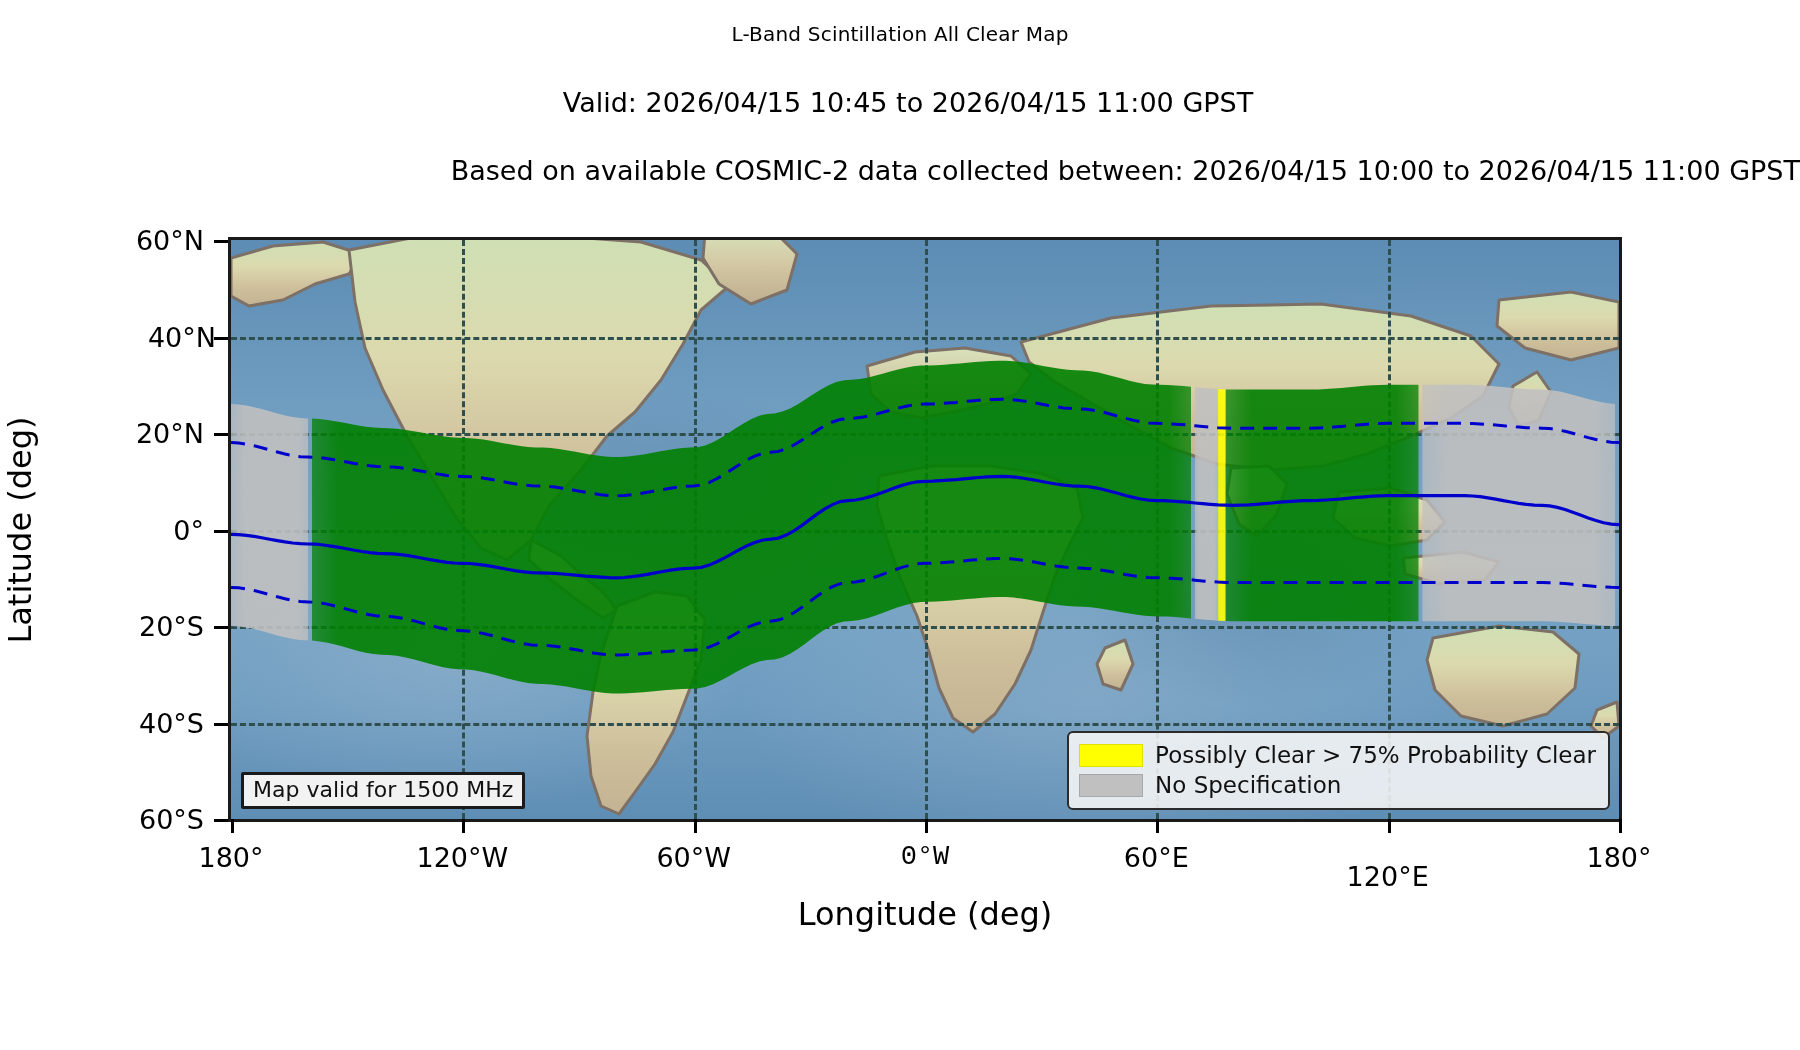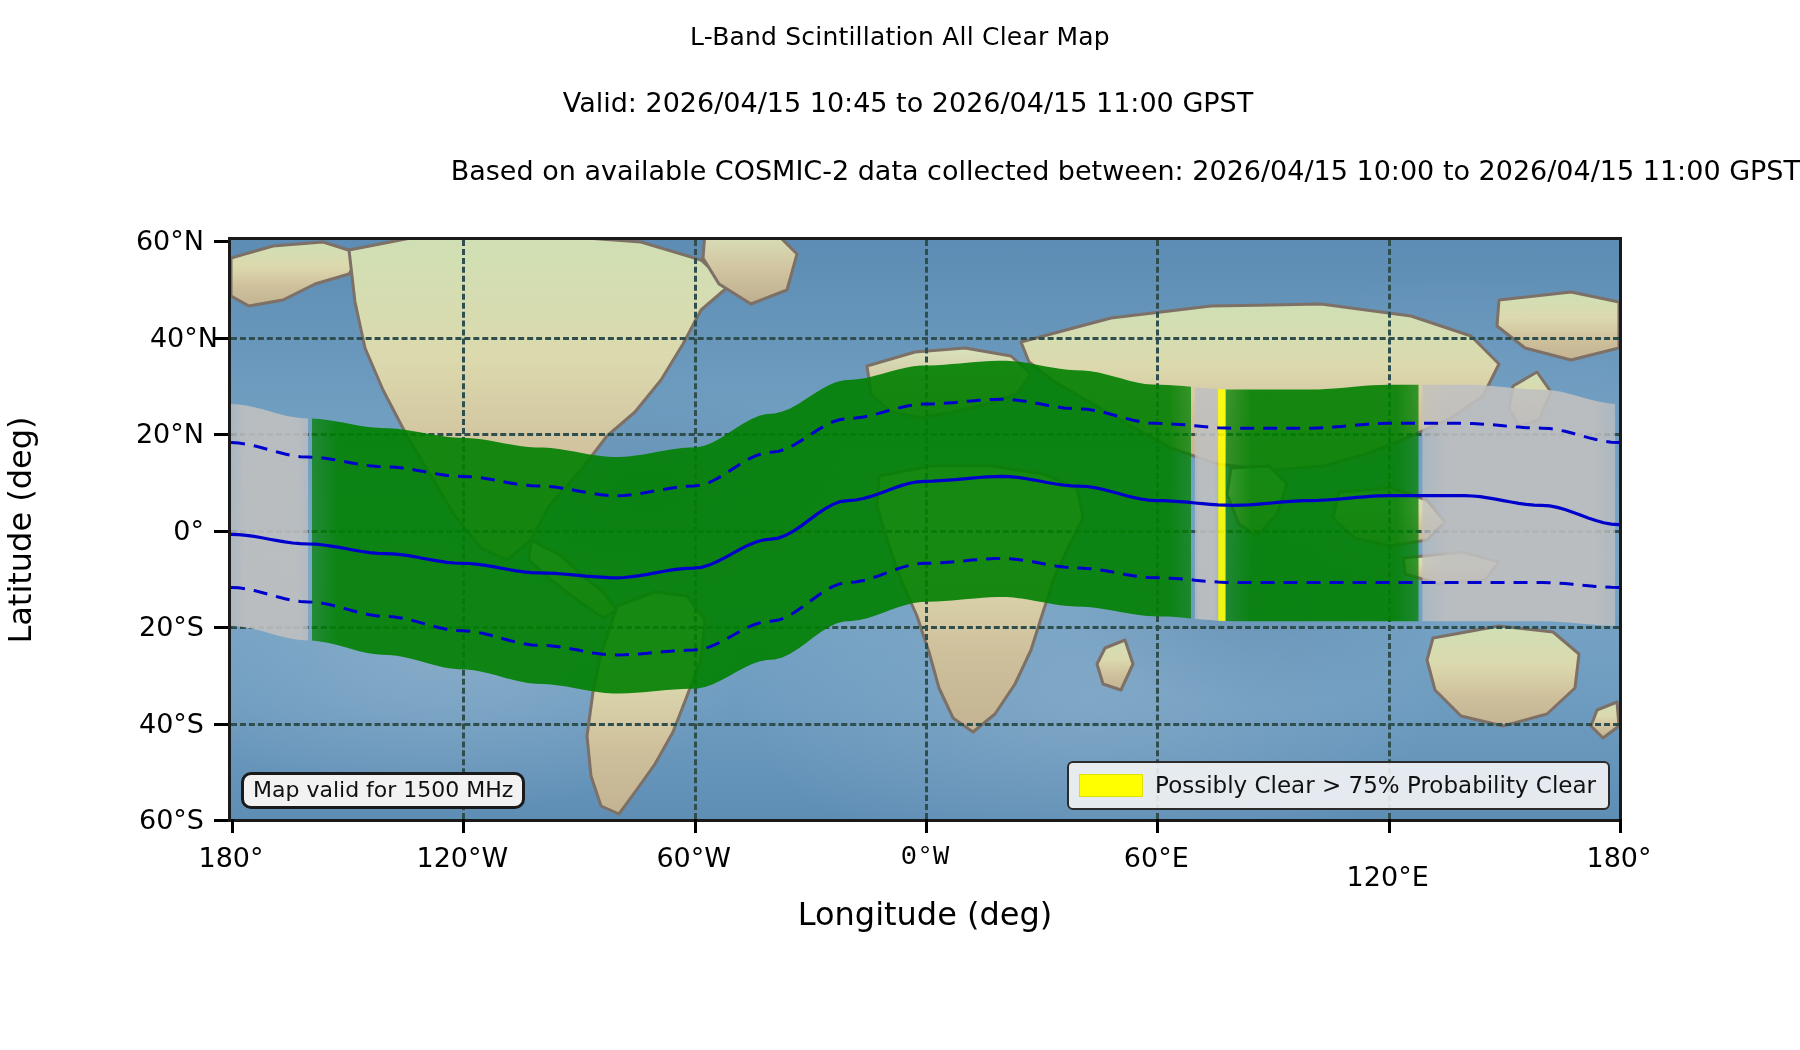--- a/index.html
+++ b/index.html
@@ -7,21 +7,21 @@
     background: #ffffff;
     width: 1800px; height: 1050px;
     overflow: hidden;
     font-family: "DejaVu Sans", sans-serif;
   }
   #root { position: relative; width: 1800px; height: 1050px; background:#fff; }
 
   
   .title-1 {
     position:absolute; left:0; top:22px; width:1800px; text-align:center;
-    font-size:25px; color:#000; letter-spacing:0.2px;
+    font-size:20px; color:#000; letter-spacing:0.2px;
   }
   .title-2 {
     position:absolute; left:0; top:87px; width:1800px; text-align:center;
     font-size:27px; color:#000;padding-left:8px;
   }
   .title-3 {
     position:absolute; left:0; top:155px; width:1800px; text-align:right;
     font-size:27px; color:#000;
   }
 
@@ -109,21 +109,21 @@
   .legend-row { display:flex; align-items:center; height:30px; }
   .legend-swatch {
     width:62px; height:21px; margin-right:12px; flex:none;
     border:1px solid rgba(0,0,0,0.12);
   }
   .legend-text { font-size:23px; color:#111; white-space:nowrap; }
 
   
   .annot {
     position:absolute; left:10px; bottom:10px;
-    background:#f2f2f2; border:3px solid #1a1a1a; border-radius:10px;
+    background:#f2f2f2; border:3px solid #1a1a1a; border-radius:2px;
     padding:2px 9px 4px 9px;
     font-size:22px; color:#111; white-space:nowrap;
   }
 </style>
 </head>
 <body>
 
 <div id="root">
 
   <div class="title-1">L-Band Scintillation All Clear Map</div>
@@ -284,28 +284,32 @@
         <path d="M 0.0 294.3 L 7.7 294.6 L 15.4 295.3 L 23.1 296.4 L 30.8 297.7 L 38.6 299.2 L 46.3 300.6 L 54.0 301.9 L 61.7 303.0 L 69.4 303.7 L 77.1 304.0 L 84.8 304.2 L 92.5 305.0 L 100.2 306.1 L 108.0 307.4 L 115.7 308.8 L 123.4 310.2 L 131.1 311.5 L 138.8 312.6 L 146.5 313.4 L 154.2 313.6 L 161.9 313.9 L 169.6 314.6 L 177.4 315.7 L 185.1 317.0 L 192.8 318.5 L 200.5 319.9 L 208.2 321.2 L 215.9 322.3 L 223.6 323.0 L 231.3 323.3 L 239.0 323.5 L 246.8 324.3 L 254.5 325.4 L 262.2 326.7 L 269.9 328.1 L 277.6 329.5 L 285.3 330.8 L 293.0 331.9 L 300.7 332.7 L 308.4 332.9 L 316.2 333.1 L 323.9 333.4 L 331.6 334.0 L 339.3 334.6 L 347.0 335.3 L 354.7 336.1 L 362.4 336.7 L 370.1 337.2 L 377.8 337.6 L 385.6 337.8 L 393.3 337.5 L 401.0 336.7 L 408.7 335.7 L 416.4 334.4 L 424.1 332.9 L 431.8 331.5 L 439.5 330.2 L 447.2 329.1 L 455.0 328.4 L 462.7 328.1 L 470.4 327.3 L 478.1 325.1 L 485.8 321.8 L 493.5 317.9 L 501.2 313.6 L 508.9 309.3 L 516.6 305.4 L 524.4 302.2 L 532.1 300.0 L 539.8 299.2 L 547.5 298.1 L 555.2 295.1 L 562.9 290.8 L 570.6 285.6 L 578.3 279.9 L 586.0 274.1 L 593.8 268.9 L 601.5 264.6 L 609.2 261.6 L 616.9 260.6 L 624.6 260.0 L 632.3 258.5 L 640.0 256.4 L 647.7 253.8 L 655.4 250.9 L 663.2 248.0 L 670.9 245.4 L 678.6 243.3 L 686.3 241.8 L 694.0 241.3 L 701.7 241.1 L 709.4 240.7 L 717.1 240.2 L 724.8 239.6 L 732.6 238.8 L 740.3 238.1 L 748.0 237.5 L 755.7 236.9 L 763.4 236.6 L 771.1 236.4 L 778.8 236.7 L 786.5 237.4 L 794.2 238.5 L 802.0 239.8 L 809.7 241.3 L 817.4 242.7 L 825.1 244.0 L 832.8 245.1 L 840.5 245.8 L 848.2 246.1 L 855.9 246.5 L 863.6 247.6 L 871.4 249.2 L 879.1 251.2 L 886.8 253.3 L 894.5 255.5 L 902.2 257.4 L 909.9 259.0 L 917.6 260.1 L 925.3 260.6 L 933.0 260.7 L 940.8 261.1 L 948.5 261.6 L 956.2 262.2 L 963.9 263.0 L 971.6 263.7 L 979.3 264.3 L 987.0 264.9 L 994.7 265.2 L 1002.4 265.4 L 1010.2 265.2 L 1017.9 264.9 L 1025.6 264.3 L 1033.3 263.7 L 1041.0 263.0 L 1048.7 262.2 L 1056.4 261.6 L 1064.1 261.1 L 1071.8 260.7 L 1079.6 260.6 L 1087.3 260.4 L 1095.0 260.0 L 1102.7 259.5 L 1110.4 258.9 L 1118.1 258.1 L 1125.8 257.4 L 1133.5 256.8 L 1141.2 256.2 L 1149.0 255.9 L 1156.7 255.7 L 1164.4 255.7 L 1172.1 255.7 L 1179.8 255.7 L 1187.5 255.7 L 1195.2 255.7 L 1202.9 255.7 L 1210.6 255.7 L 1218.4 255.7 L 1226.1 255.7 L 1233.8 255.7 L 1241.5 256.0 L 1249.2 256.7 L 1256.9 257.8 L 1264.6 259.1 L 1272.3 260.6 L 1280.0 262.0 L 1287.8 263.3 L 1295.5 264.4 L 1303.2 265.1 L 1310.9 265.4 L 1318.6 265.9 L 1326.3 267.4 L 1334.0 269.5 L 1341.7 272.2 L 1349.4 275.0 L 1357.2 277.9 L 1364.9 280.5 L 1372.6 282.7 L 1380.3 284.1 L 1388.0 284.7" fill="none" stroke="#0000CD" stroke-width="3.2"></path>
       </svg>
 
     <div class="annot">Map valid for 1500 MHz</div>
 
     <div class="legend">
       <div class="legend-row">
         <span class="legend-swatch" style="background: rgb(255, 255, 0);"></span>
         <span class="legend-text">Possibly Clear &gt; 75% Probability Clear</span>
       </div>
+      <div class="legend-row">
+        <span class="legend-swatch" style="background: rgb(192, 192, 192);"></span>
+        <span class="legend-text">No Specification</span>
+      </div>
     </div>
   </div>
 
   <div id="yticks">
       <div class="tick-y" style="left: 214px; top: 240px; position: absolute;"></div>
       <div class="ylabel-txt" style="left: 0px; width: 204px; top: 240px;">60°N</div>
       <div class="tick-y" style="left: 214px; top: 336.5px; position: absolute;"></div>
-      <div class="ylabel-txt" style="left: 14px; width: 204px; top: 336.5px;">40°N</div>
+      <div class="ylabel-txt" style="left: 0px; width: 204px; top: 336.5px; padding-left: 12px;">40°N</div>
       <div class="tick-y" style="left: 214px; top: 433px; position: absolute;"></div>
       <div class="ylabel-txt" style="left: 0px; width: 204px; top: 433px;">20°N</div>
       <div class="tick-y" style="left: 214px; top: 529.5px; position: absolute;"></div>
       <div class="ylabel-txt" style="left: 0px; width: 204px; top: 529.5px;">0°</div>
       <div class="tick-y" style="left: 214px; top: 626px; position: absolute;"></div>
       <div class="ylabel-txt" style="left: 0px; width: 204px; top: 626px;">20°S</div>
       <div class="tick-y" style="left: 214px; top: 722.5px; position: absolute;"></div>
       <div class="ylabel-txt" style="left: 0px; width: 204px; top: 722.5px;">40°S</div>
       <div class="tick-y" style="left: 214px; top: 819px; position: absolute;"></div>
       <div class="ylabel-txt" style="left: 0px; width: 204px; top: 819px;">60°S</div>

